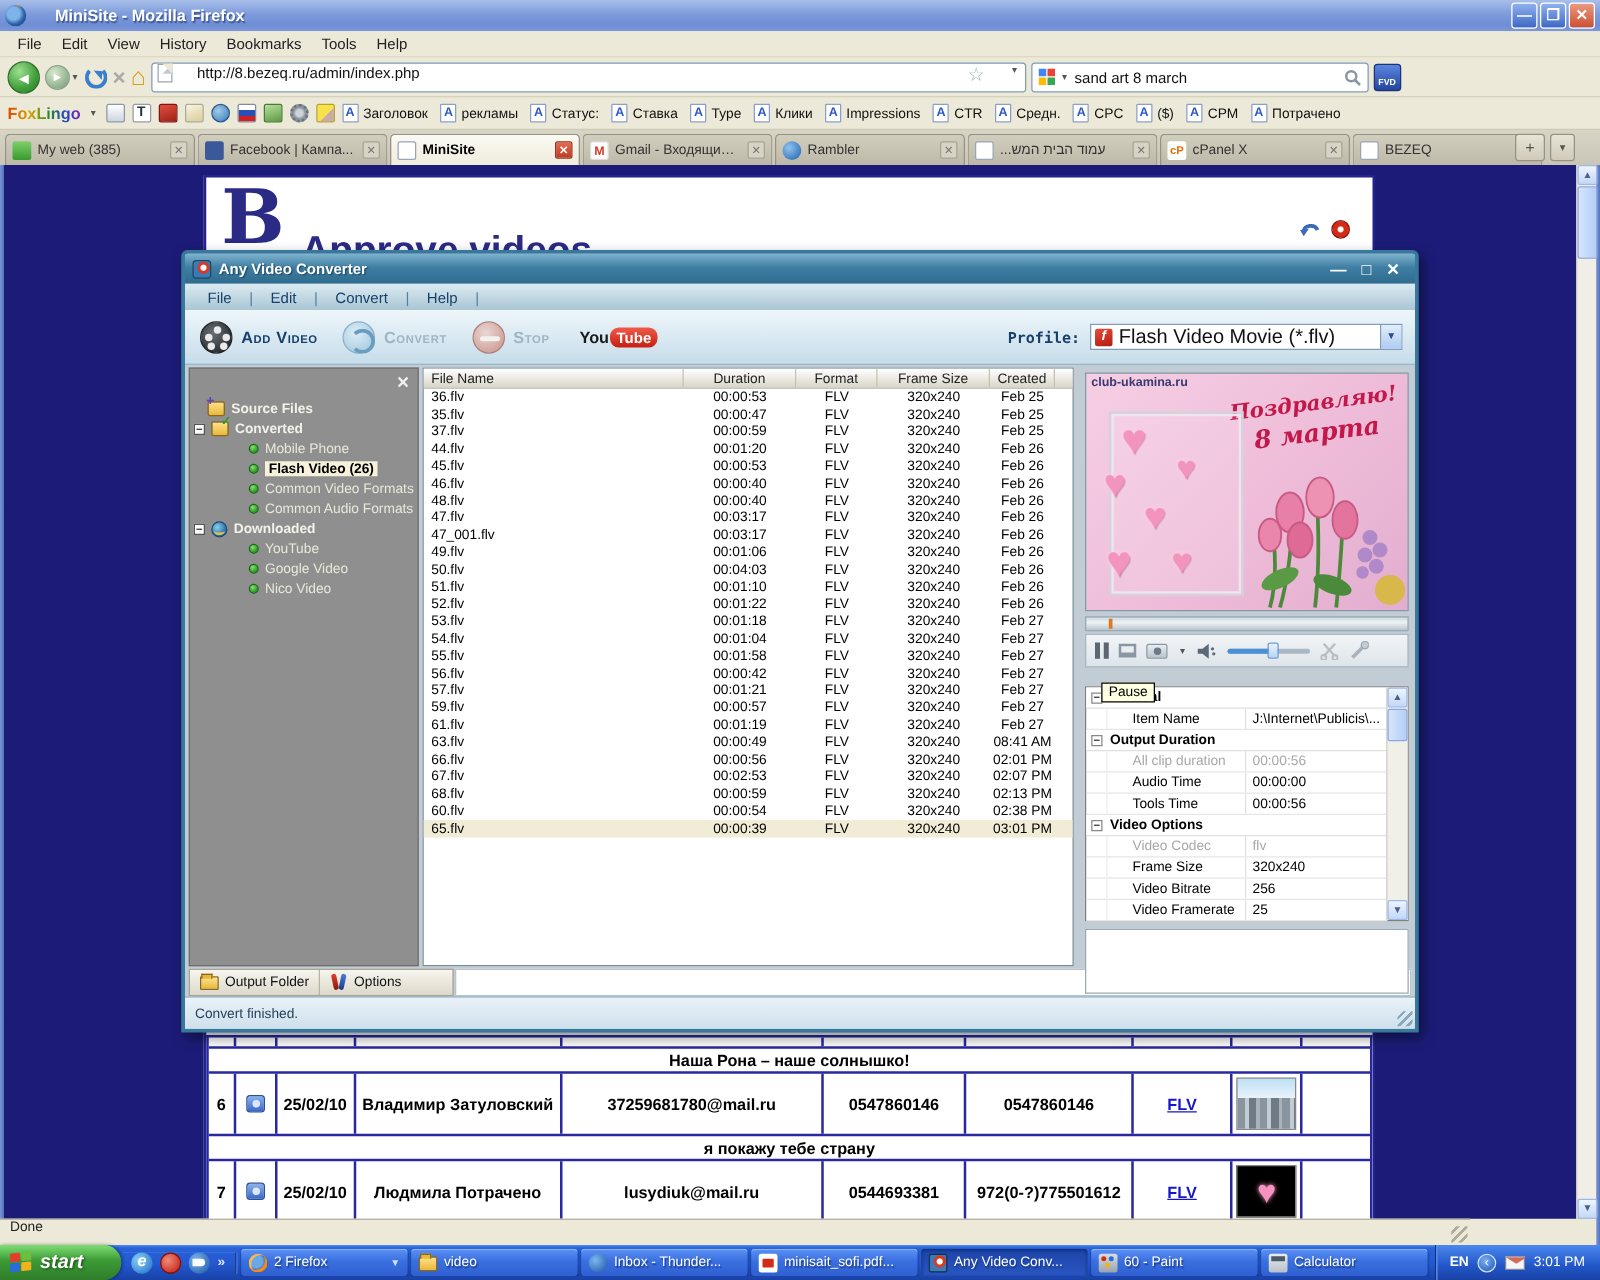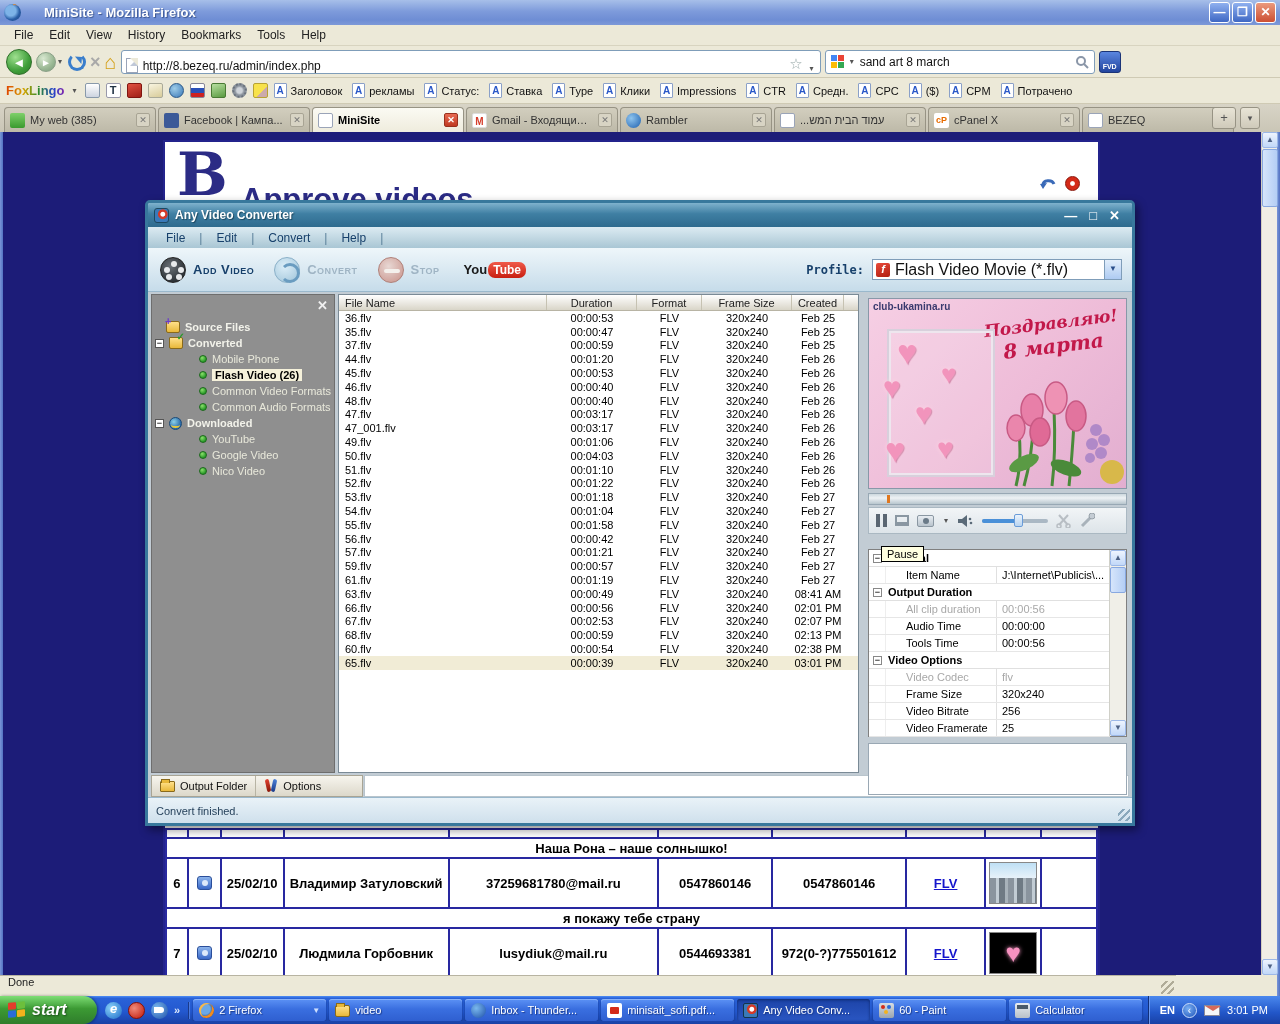--- a/index.html
+++ b/index.html
@@ -19,21 +19,21 @@
 #menubar span{padding:2px 8px}
 #navbar{position:absolute;left:0;top:46px;width:1280px;height:32px;background:#ece9d8;border-bottom:1px solid #cfcab4;display:flex;align-items:center;padding:0 6px;gap:4px}
 .backbtn{width:26px;height:26px;border-radius:50%;background:radial-gradient(circle at 35% 30%,#9fe08f,#3f9e3a 60%,#2c7a28);color:#fff;font-size:13px;text-align:center;line-height:25px;border:1px solid #2c6e28}
 .fwdwrap{display:flex;align-items:center}
 .fwdbtn{width:20px;height:20px;border-radius:50%;background:radial-gradient(circle at 35% 30%,#d8e8d0,#9ab894 60%,#7a987a);color:#fff;font-size:10px;text-align:center;line-height:19px;border:1px solid #8aa088}
 .ddcaret{font-size:8px;color:#555;padding:0 2px}
 .reload{width:18px;height:18px;border:3px solid #3a7ecc;border-top-color:transparent;border-radius:50%;position:relative}
 .reload::after{content:"";position:absolute;right:-4px;top:-4px;border:5px solid transparent;border-left-color:#3a7ecc;transform:rotate(-40deg)}
 .stopx{color:#a9a9a9;font-size:18px;font-weight:bold;line-height:18px}
 .homeico{color:#d4a017;font-size:20px;line-height:20px}
-.urlbox{flex:1 1 auto;height:24px;background:#fff;border:1px solid #7f9db9;border-radius:3px;display:flex;align-items:flex-end;padding:0 4px;gap:5px;max-width:700px}
+.urlbox{flex:1 1 auto;height:24px;background:#fff;border:1px solid #7f9db9;border-radius:3px;display:flex;align-items:flex-start;padding:0 4px;gap:20px;max-width:700px}
 .pageico{width:12px;height:15px;background:#fff;border:1px solid #9aa4b8;position:relative}
 .pageico::after{content:"";position:absolute;right:-1px;top:-1px;border:4px solid transparent;border-top-color:#ece9d8;border-right-color:#ece9d8;border-bottom-color:#c0c8d8}
 .urlbox input{flex:1;border:none;outline:none;font-size:12px;font-family:"Liberation Sans",sans-serif;color:#111;background:transparent}
 .star{color:#9aa;font-size:15px}
 .searchbox{width:270px;height:24px;background:#fff;border:1px solid #7f9db9;border-radius:3px;display:flex;align-items:center;padding:0 5px;gap:4px}
 .gico{width:13px;height:13px;display:grid;grid-template-columns:6px 6px;grid-template-rows:6px 6px;gap:1px}
 .gico i{display:block}
 .gico i:nth-child(1){background:#4285f4}.gico i:nth-child(2){background:#ea4335}.gico i:nth-child(3){background:#fbbc05}.gico i:nth-child(4){background:#34a853}
 .searchbox input{flex:1;border:none;outline:none;font-size:12px;font-family:"Liberation Sans",sans-serif;color:#111;background:transparent}
 .fvd{width:22px;height:22px;border-radius:3px;background:linear-gradient(180deg,#5a86e0,#23459e);color:#fff;font-size:7px;font-weight:bold;text-align:center;line-height:30px;border:1px solid #1b3478}
@@ -487,21 +487,21 @@
           </div>
 
           <div>
             <div class="ptitle">я покажу тебе страну</div>
             <div class="prow pdata">
               <div class="pcell c-num">7</div>
               <div class="pcell c-ico">
                 <span class="vidico"></span>
               </div>
               <div class="pcell c-date">25/02/10</div>
-              <div class="pcell c-name">Людмила Горбовник</div>
+              <div class="pcell c-name">Людмила Потрачено</div>
               <div class="pcell c-email">lusydiuk@mail.ru</div>
               <div class="pcell c-ph1">0544693381</div>
               <div class="pcell c-ph2">972(0-?)775501612</div>
               <div class="pcell c-flv">
                 <span class="flvlink">FLV</span>
               </div>
               <div class="pcell c-th">
                 <span class="thumb heart"></span>
               </div>
               <div class="pcell c-sp"></div>

